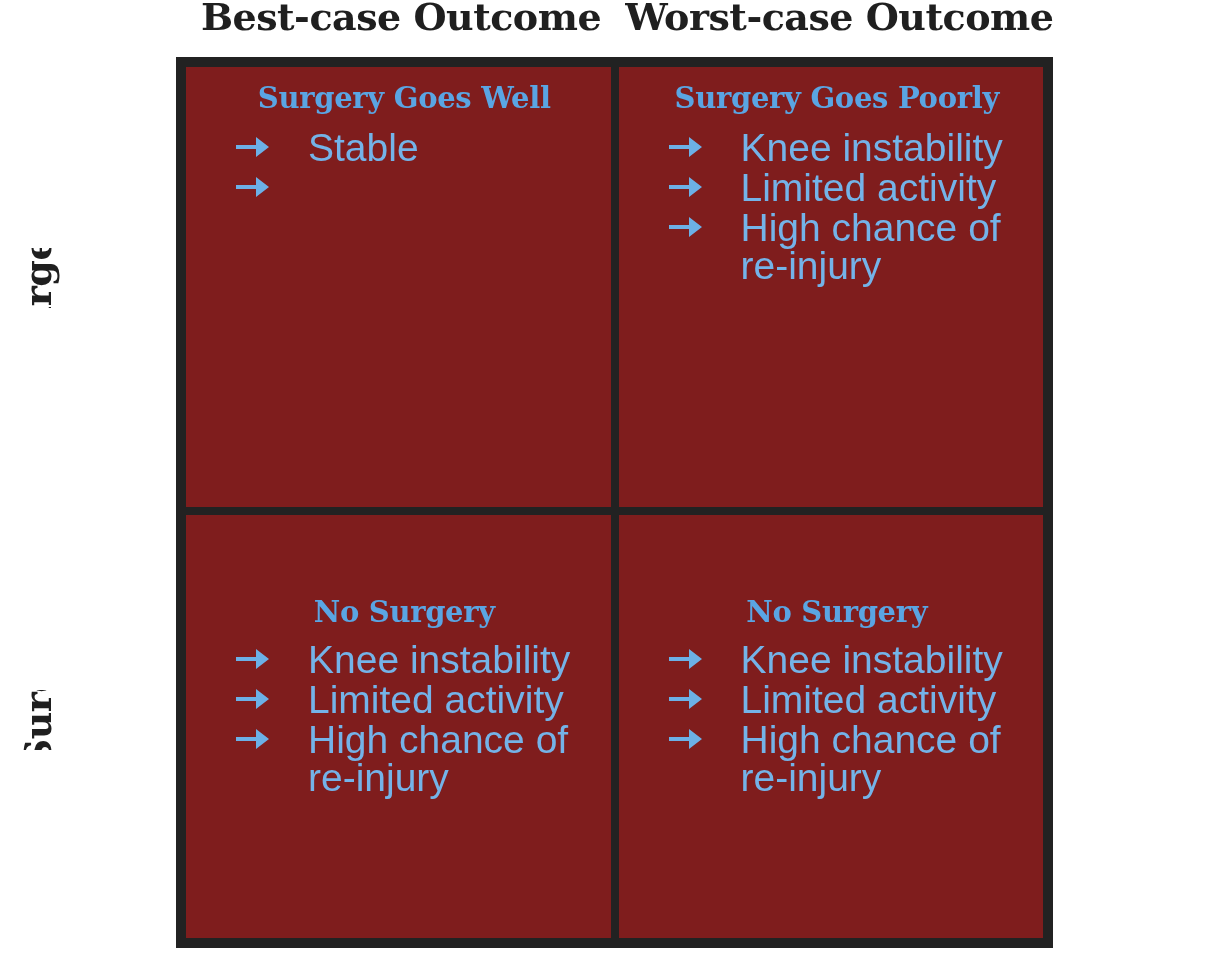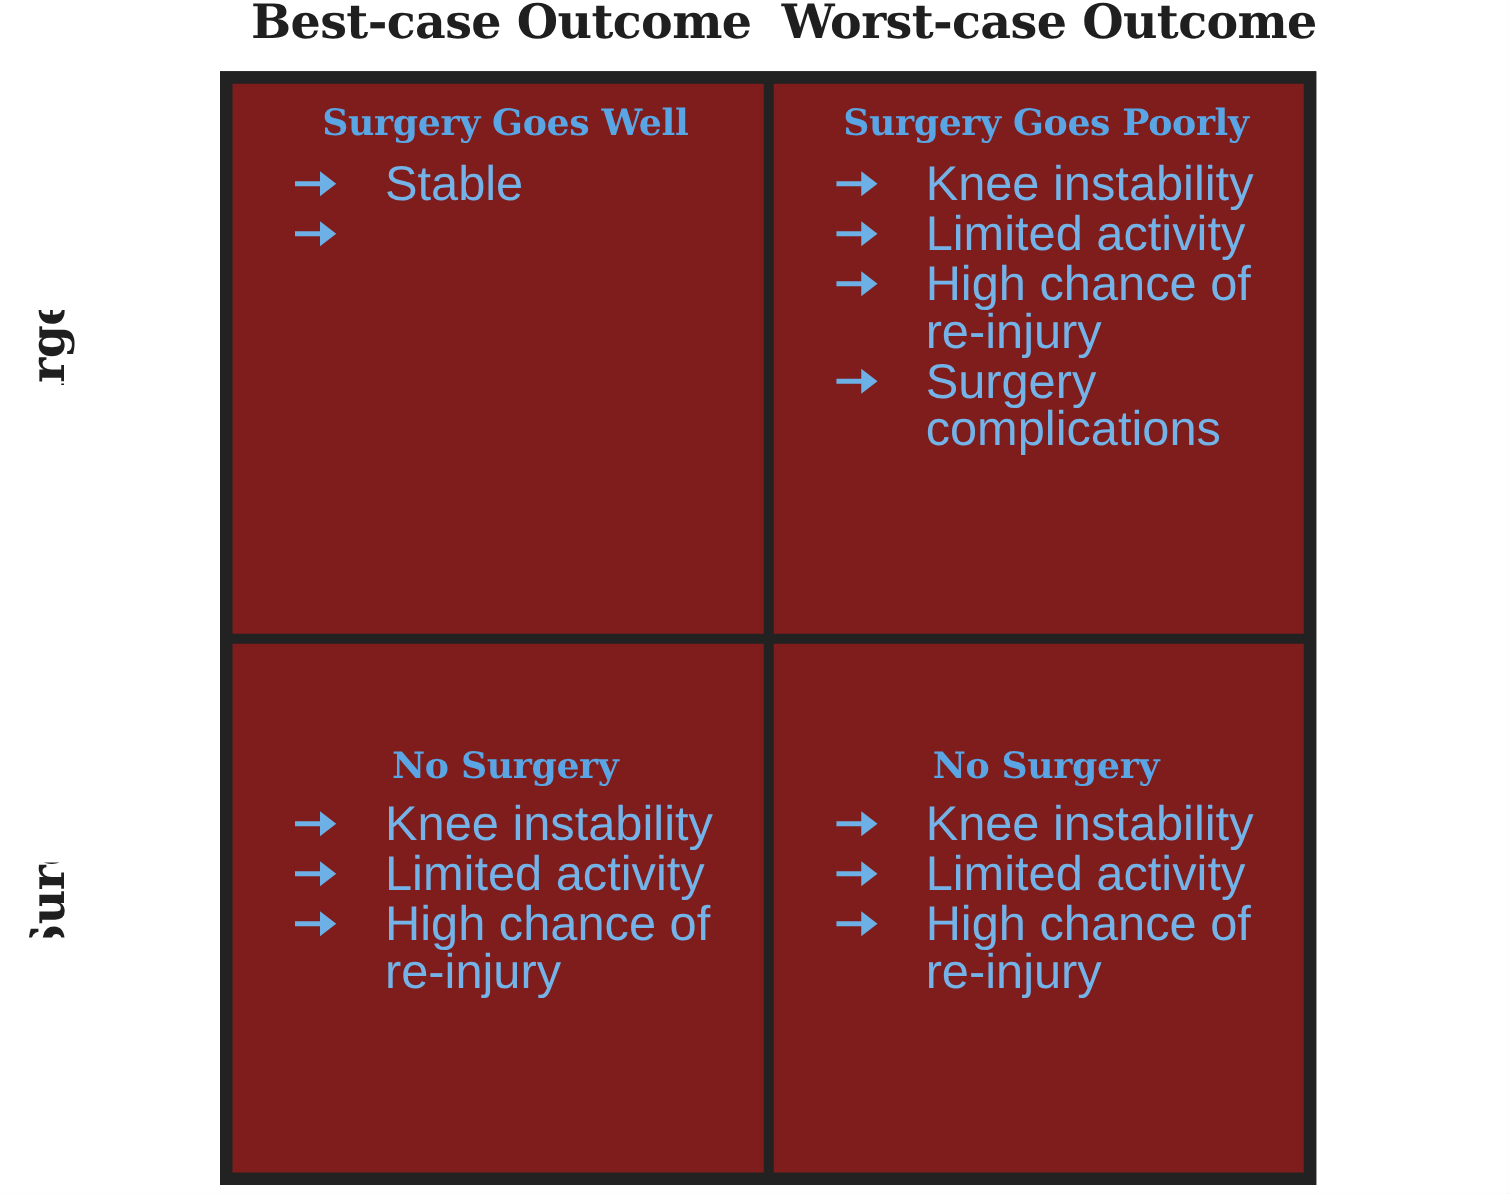--- a/index.html
+++ b/index.html
@@ -192,28 +192,20 @@
             <span class="bullet-text">Limited activity</span>
           </li>
           <li class="bullet-item">
             <span class="bullet-arrow">
               <svg width="34" height="26" viewBox="0 0 34 26">
                 <path d="M0 11 H20 V3 L33 13 L20 23 V15 H0 Z" fill="#6cb0e6"></path>
               </svg>
             </span>
             <span class="bullet-text">High chance of re-injury</span>
           </li>
-          <li class="bullet-item">
-            <span class="bullet-arrow">
-              <svg width="34" height="26" viewBox="0 0 34 26">
-                <path d="M0 11 H20 V3 L33 13 L20 23 V15 H0 Z" fill="#6cb0e6"></path>
-              </svg>
-            </span>
-            <span class="bullet-text">Surgery complications</span>
-          </li>
         </ul>
     </div>
 
     <div class="quadrant" id="quadrant-bottom-left">
       <div class="quadrant-title">No Surgery</div>
       <ul class="bullet-list">
           <li class="bullet-item">
             <span class="bullet-arrow">
               <svg width="34" height="26" viewBox="0 0 34 26">
                 <path d="M0 11 H20 V3 L33 13 L20 23 V15 H0 Z" fill="#6cb0e6"></path>

